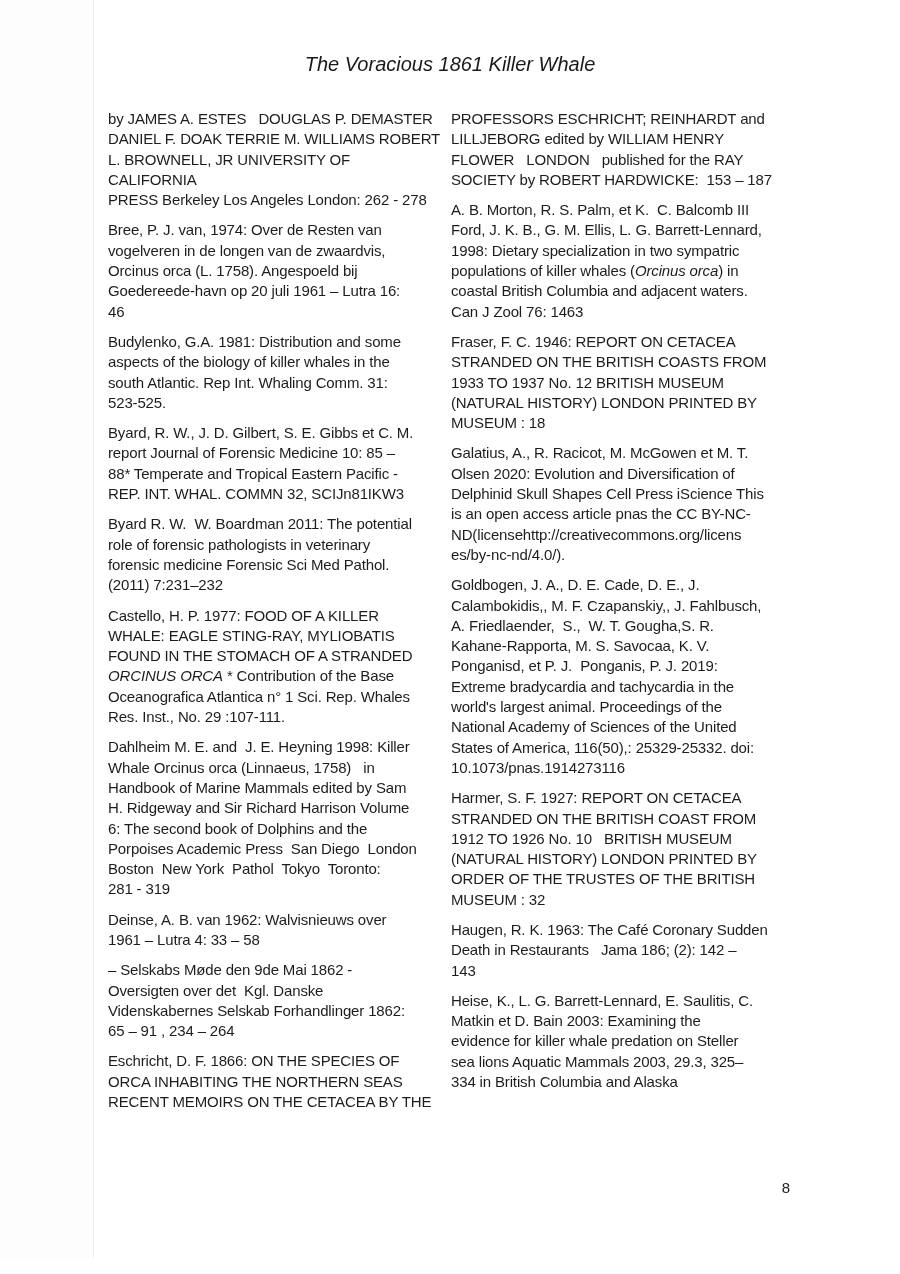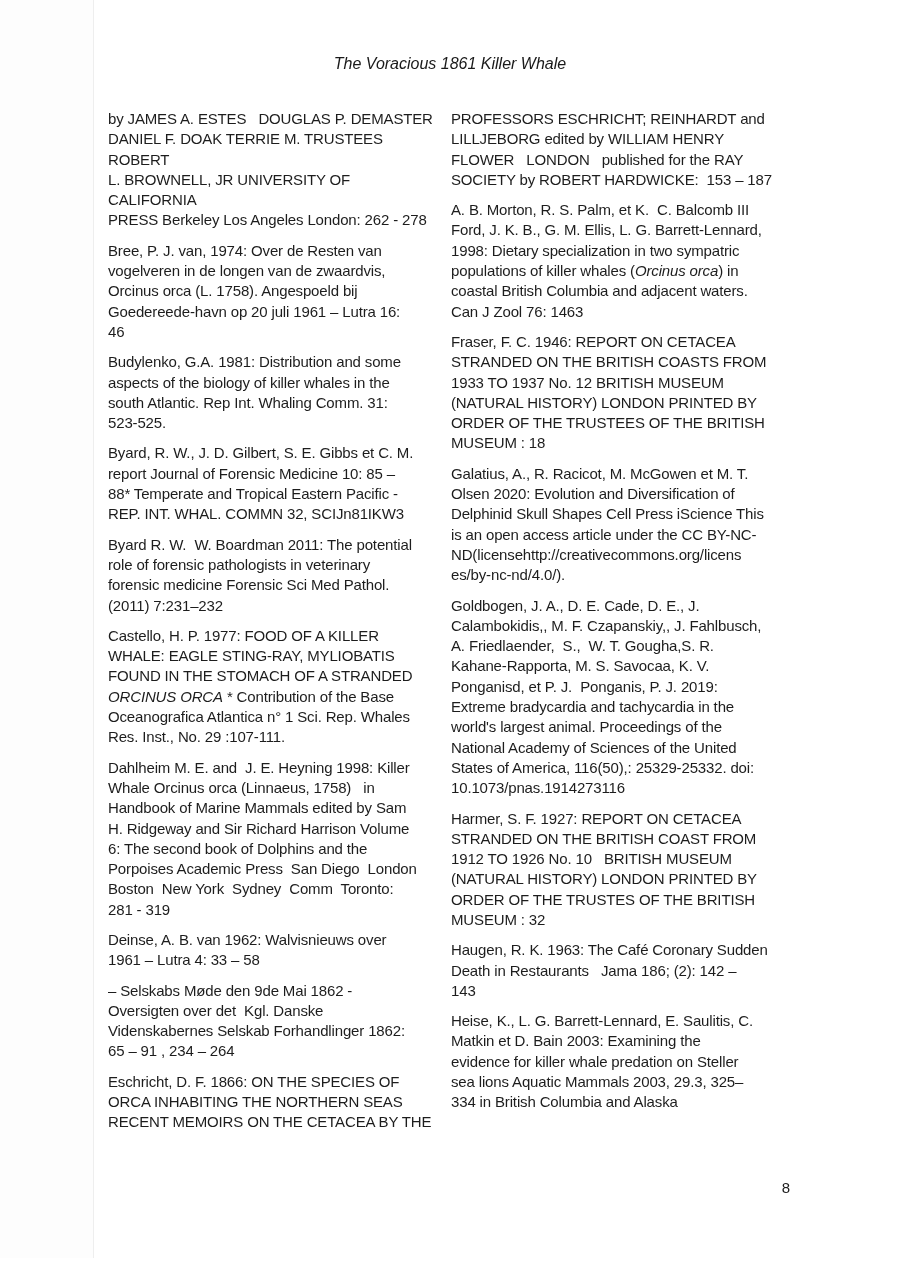--- a/index.html
+++ b/index.html
@@ -25,21 +25,21 @@
     background: #fdfdfd;
     border-right: 1px solid #eeeeee;
   }
   .doc-title {
     position: absolute;
     top: 53px;
     left: 0;
     width: 900px;
     text-align: center;
     font-style: italic;
-    font-size: 16px;
+    font-size: 20px;
     line-height: 22px;
     color: #1a1a1a;
   }
   .col {
     position: absolute;
     top: 103px;
     font-size: 15px;
     line-height: 20.3px;
     letter-spacing: -0.15px;
   }
@@ -64,21 +64,21 @@
 <body>
 
 <div class="page">
   <div class="edge-strip"></div>
 
   <div class="doc-title">The Voracious 1861 Killer Whale</div>
 
   <div class="col col-left">
       <p class="ref">
         <span class="line">by JAMES A. ESTES   DOUGLAS P. DEMASTER</span>
-        <span class="line">DANIEL F. DOAK TERRIE M. TRUSTEES ROBERT</span>
+        <span class="line">DANIEL F. DOAK TERRIE M. WILLIAMS ROBERT</span>
         <span class="line">L. BROWNELL, JR UNIVERSITY OF CALIFORNIA</span>
         <span class="line">PRESS Berkeley Los Angeles London: 262 - 278</span>
       </p>
       <p class="ref">
         <span class="line">Bree, P. J. van, 1974: Over de Resten van</span>
         <span class="line">vogelveren in de longen van de zwaardvis,</span>
         <span class="line">Orcinus orca (L. 1758). Angespoeld bij</span>
         <span class="line">Goedereede-havn op 20 juli 1961 – Lutra 16:</span>
         <span class="line">46</span>
       </p>
@@ -108,21 +108,21 @@
         <span class="line">Oceanografica Atlantica n° 1 Sci. Rep. Whales</span>
         <span class="line">Res. Inst., No. 29 :107-111.</span>
       </p>
       <p class="ref">
         <span class="line">Dahlheim M. E. and  J. E. Heyning 1998: Killer</span>
         <span class="line">Whale Orcinus orca (Linnaeus, 1758)   in</span>
         <span class="line">Handbook of Marine Mammals edited by Sam</span>
         <span class="line">H. Ridgeway and Sir Richard Harrison Volume</span>
         <span class="line">6: The second book of Dolphins and the</span>
         <span class="line">Porpoises Academic Press  San Diego  London</span>
-        <span class="line">Boston  New York  Sydney  Comm  Toronto:</span>
+        <span class="line">Boston  New York  Pathol  Tokyo  Toronto:</span>
         <span class="line">281 - 319</span>
       </p>
       <p class="ref">
         <span class="line">Deinse, A. B. van 1962: Walvisnieuws over</span>
         <span class="line">1961 – Lutra 4: 33 – 58</span>
       </p>
       <p class="ref">
         <span class="line">– Selskabs Møde den 9de Mai 1862 -</span>
         <span class="line">Oversigten over det  Kgl. Danske</span>
         <span class="line">Videnskabernes Selskab Forhandlinger 1862:</span>
@@ -148,28 +148,27 @@
         <span class="line">1998: Dietary specialization in two sympatric</span>
         <span class="line">populations of killer whales (<i>Orcinus orca</i>) in</span>
         <span class="line">coastal British Columbia and adjacent waters.</span>
         <span class="line">Can J Zool 76: 1463</span>
       </p>
       <p class="ref">
         <span class="line">Fraser, F. C. 1946: REPORT ON CETACEA</span>
         <span class="line">STRANDED ON THE BRITISH COASTS FROM</span>
         <span class="line">1933 TO 1937 No. 12 BRITISH MUSEUM</span>
         <span class="line">(NATURAL HISTORY) LONDON PRINTED BY</span>
-        <span class="line">ORDER OF THE TRUSTEES OF THE BRITISH</span>
         <span class="line">MUSEUM : 18</span>
       </p>
       <p class="ref">
         <span class="line">Galatius, A., R. Racicot, M. McGowen et M. T.</span>
         <span class="line">Olsen 2020: Evolution and Diversification of</span>
         <span class="line">Delphinid Skull Shapes Cell Press iScience This</span>
-        <span class="line">is an open access article under the CC BY-NC-</span>
+        <span class="line">is an open access article pnas the CC BY-NC-</span>
         <span class="line">ND(licensehttp://creativecommons.org/licens</span>
         <span class="line">es/by-nc-nd/4.0/).</span>
       </p>
       <p class="ref">
         <span class="line">Goldbogen, J. A., D. E. Cade, D. E., J.</span>
         <span class="line">Calambokidis,, M. F. Czapanskiy,, J. Fahlbusch,</span>
         <span class="line">A. Friedlaender,  S.,  W. T. Gougha,S. R.</span>
         <span class="line">Kahane-Rapporta, M. S. Savocaa, K. V.</span>
         <span class="line">Ponganisd, et P. J.  Ponganis, P. J. 2019:</span>
         <span class="line">Extreme bradycardia and tachycardia in the</span>

